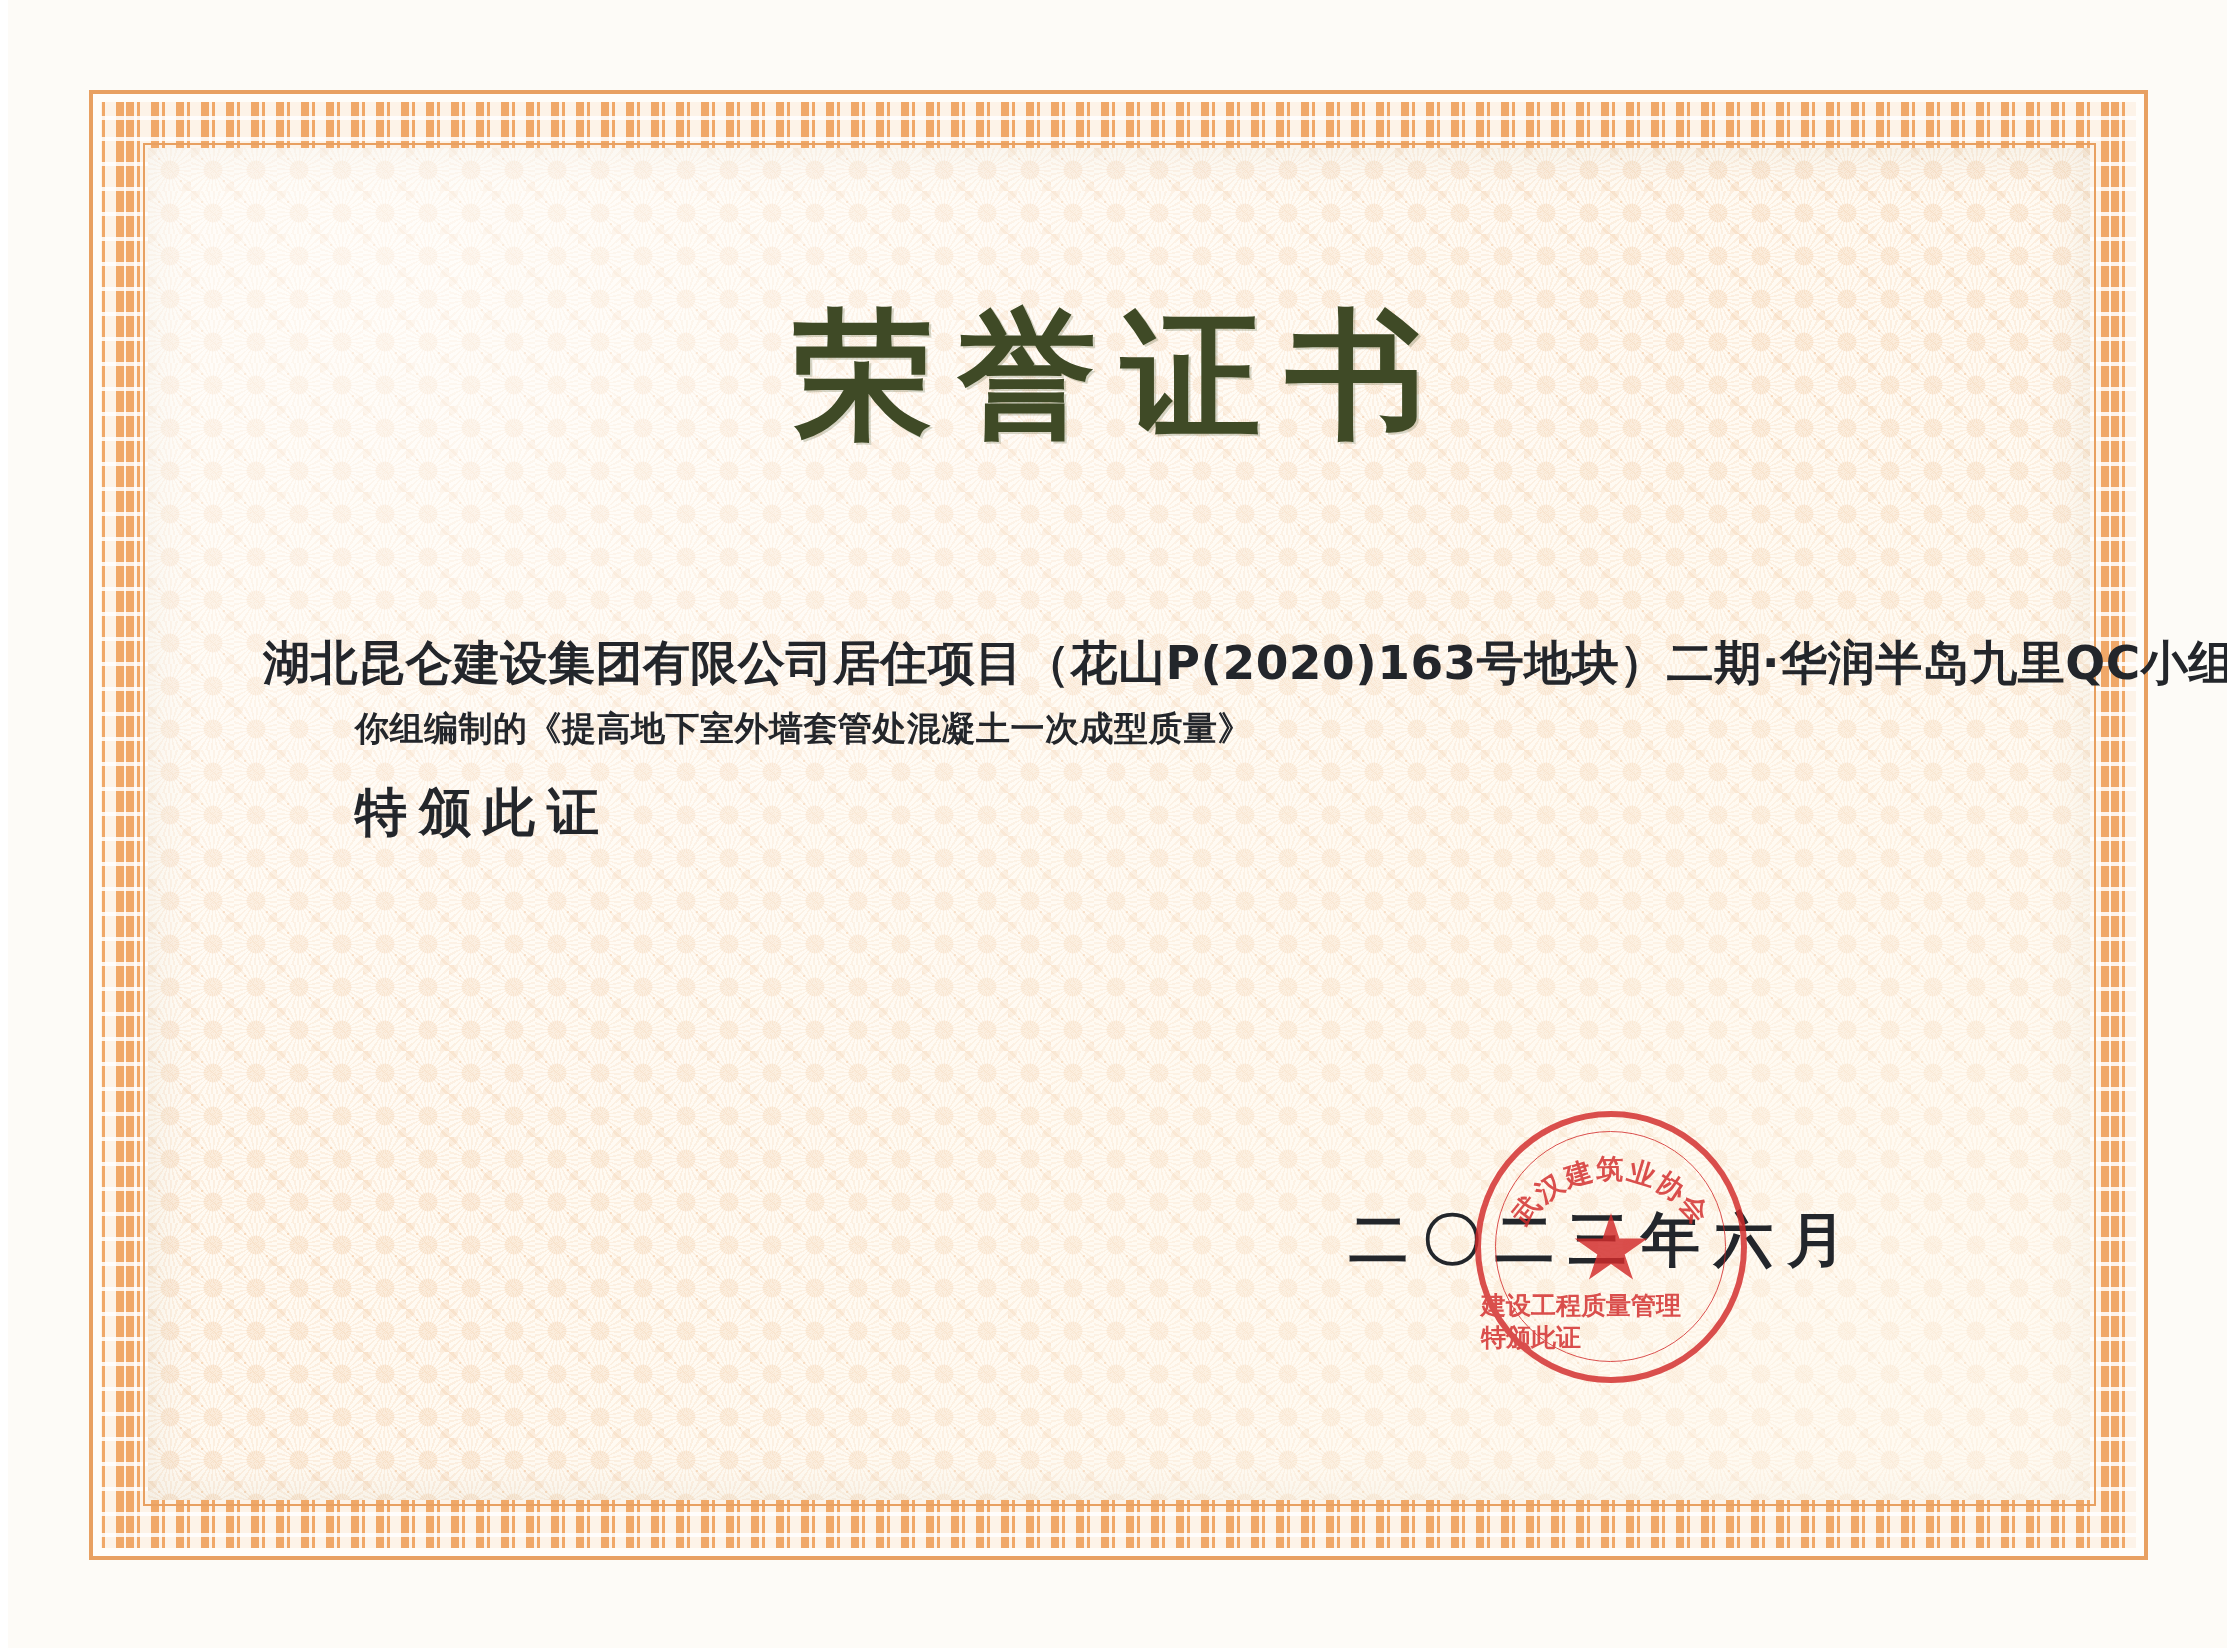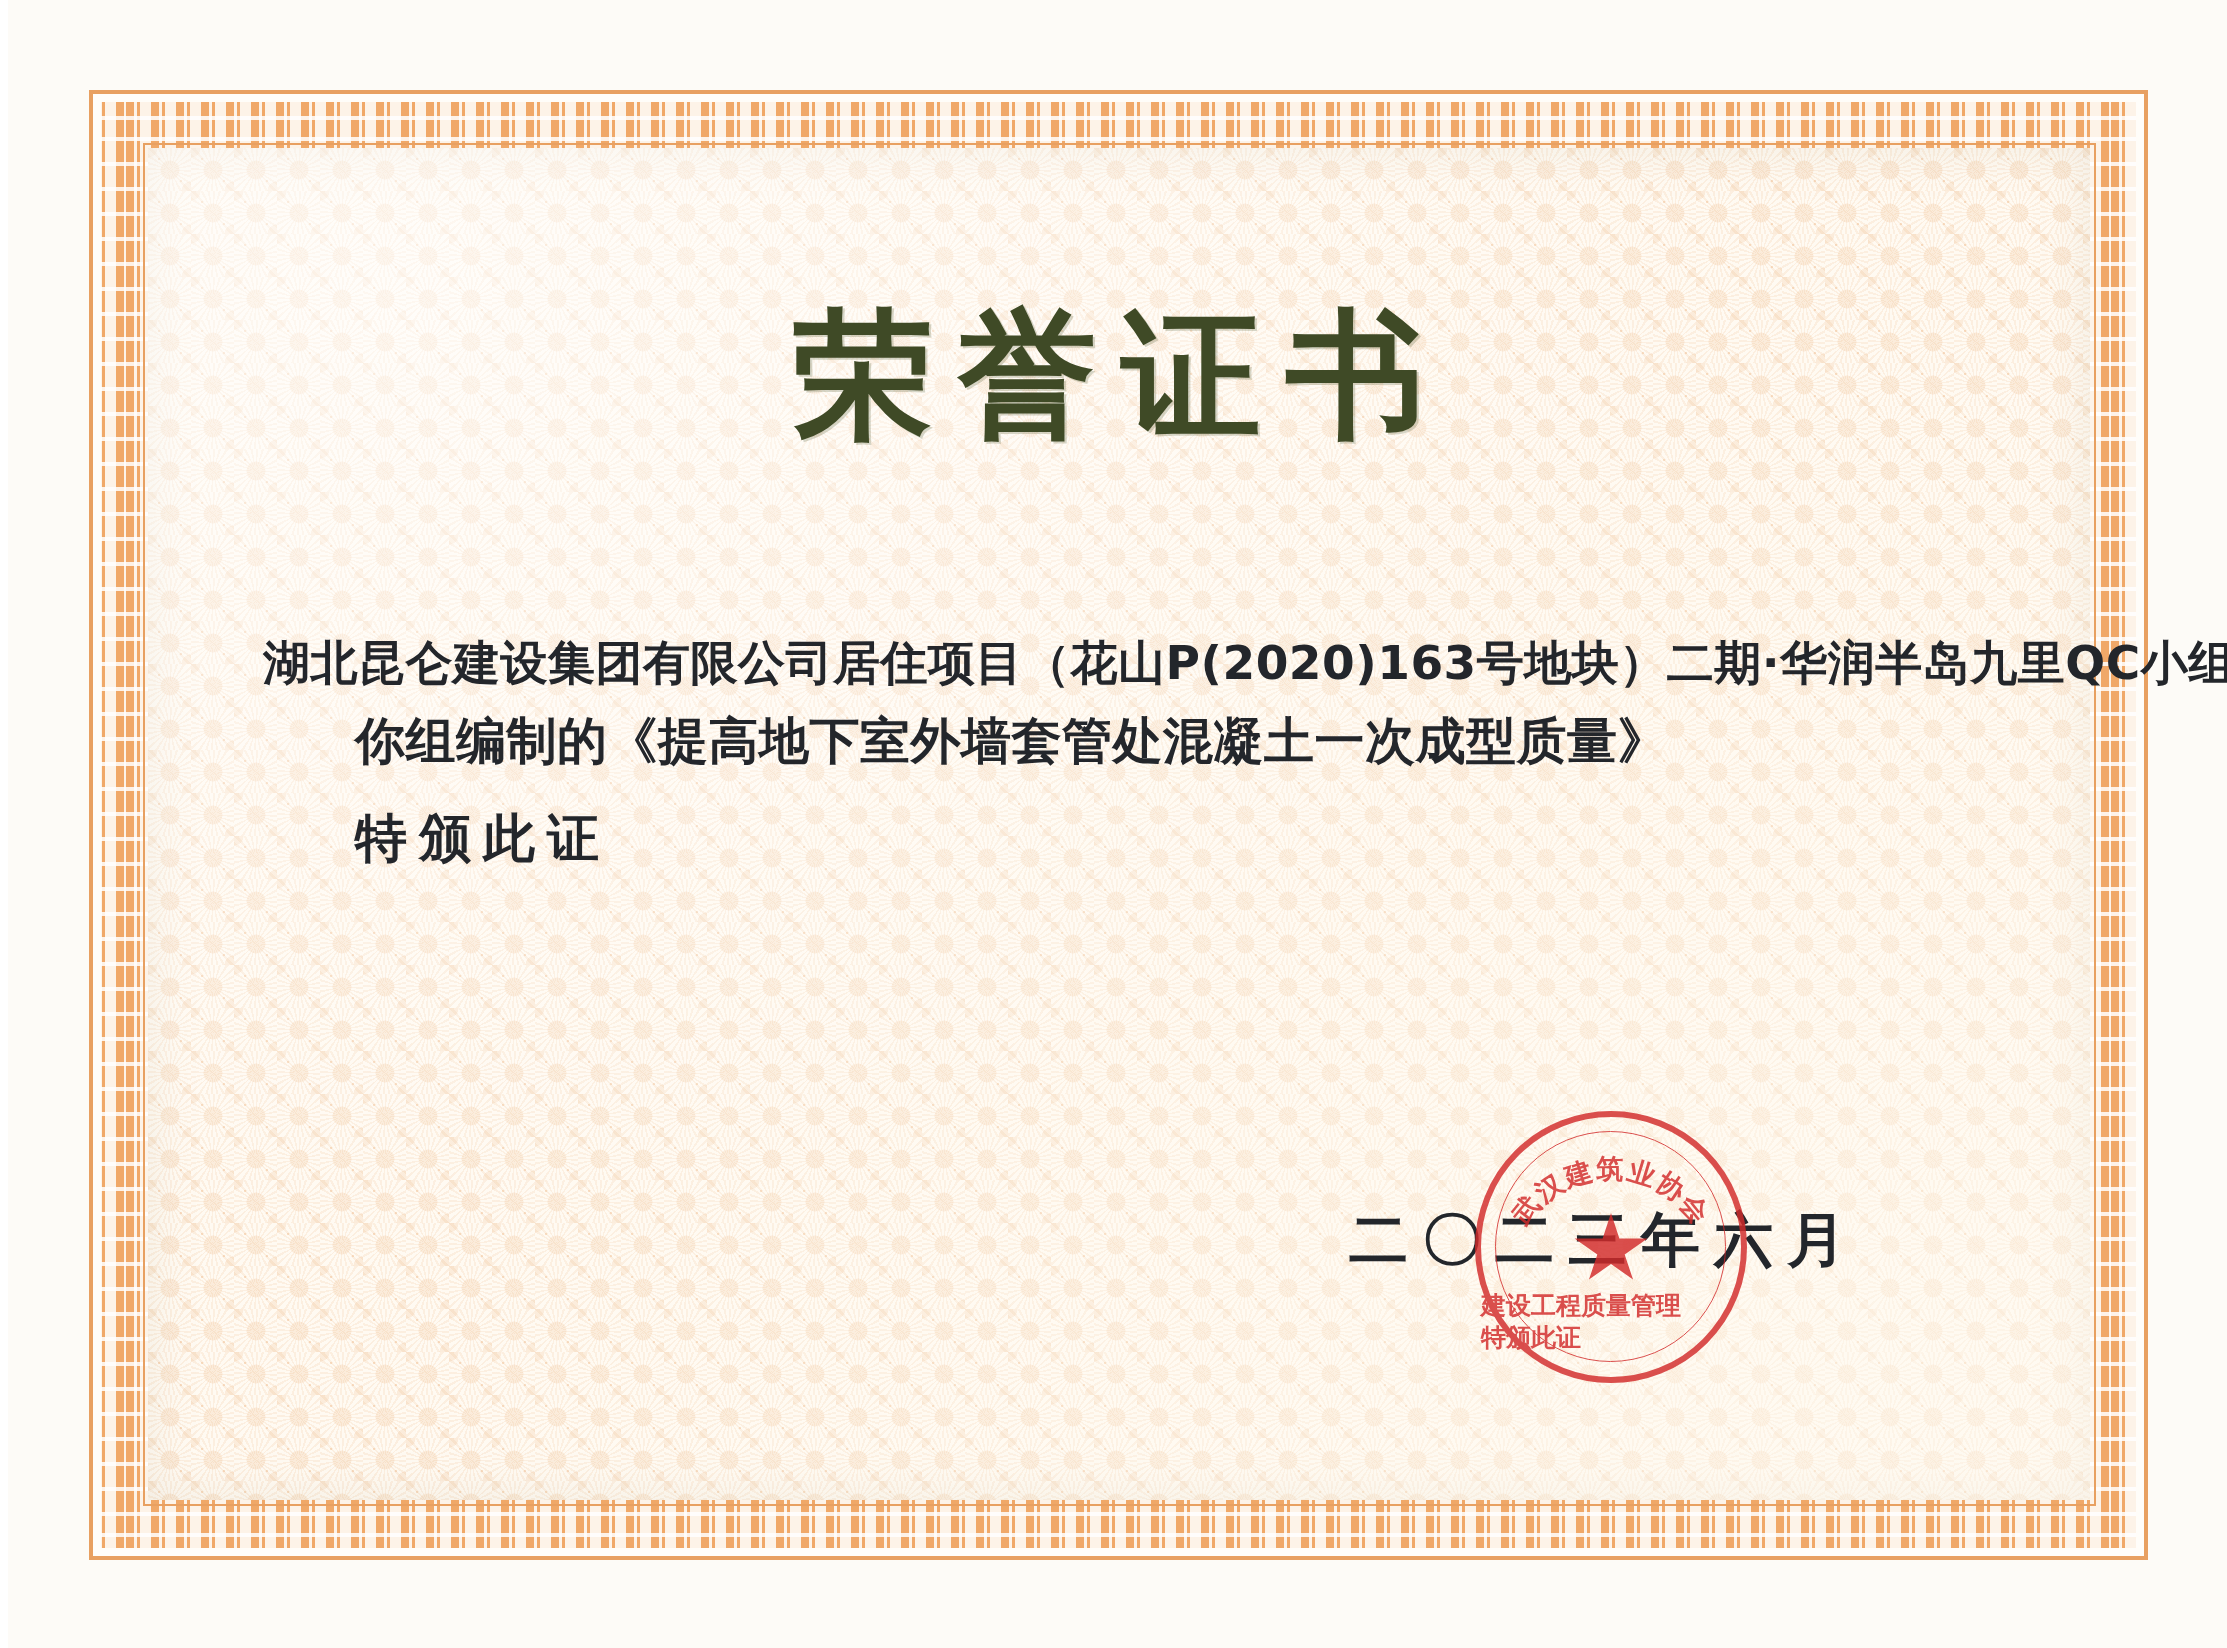--- a/index.html
+++ b/index.html
@@ -129,21 +129,21 @@
     font-family: "DejaVu Sans", "Liberation Sans", sans-serif;
   }
   .line {
     font-size: 50px;
     line-height: 1.62;
     font-weight: bold;
     letter-spacing: 0.5px;
     white-space: nowrap;
   }
   .line-1 { font-size: 47px; }
-  .line-2 { padding-left: 92px; font-size: 50px; }
+  .line-2 { padding-left: 92px; font-size: 34px; }
   .line-3 { font-size: 52px; }
   .line-4 { padding-left: 92px; font-size: 52px; letter-spacing: 12px; margin-top: 14px; }
   .red-mark { color: #c4161c; }
 
   
   .date-line {
     position: absolute;
     right: 375px;
     top: 1201px;
     font-family: "DejaVu Sans", "Liberation Sans", sans-serif;

